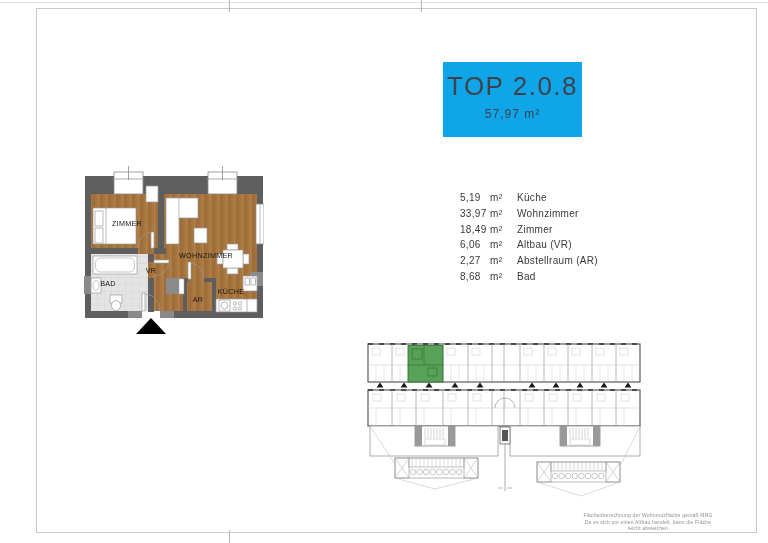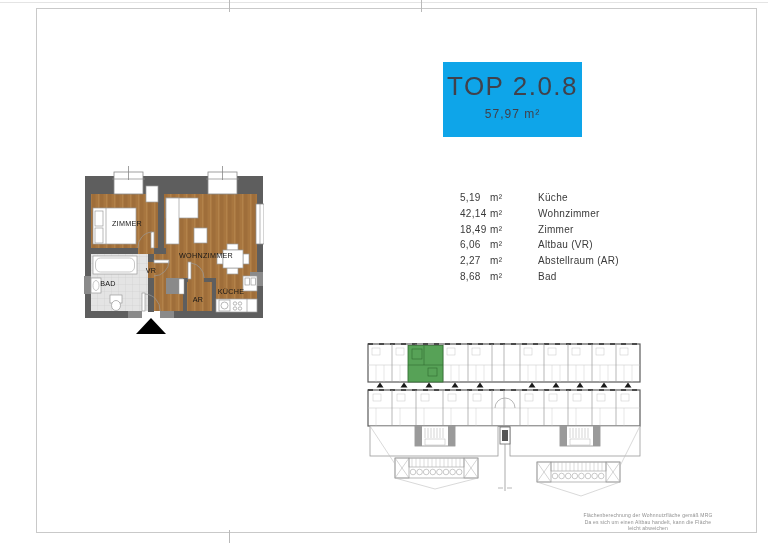--- a/index.html
+++ b/index.html
@@ -15,21 +15,21 @@
 
   .title-box{position:absolute;left:443px;top:62px;width:139px;height:75px;
              background:#0ea5e9;color:#41414b;text-align:center;}
   .title-box .t{font-size:26px;letter-spacing:1.5px;margin-top:9px;}
   .title-box .a{font-size:12px;letter-spacing:1px;margin-top:5px;}
 
   .room-list{position:absolute;left:448px;top:190px;font-size:10px;
              color:#3a3a3a;letter-spacing:.3px;margin-left:12px;}
   .room-row{display:flex;height:15.7px;align-items:center;}
   .room-row .v{width:30px;}
-  .room-row .u{width:48px;}
+  .room-row .u{width:27px;}
 
   .disclaimer{position:absolute;left:578px;top:512px;width:140px;text-align:center;
               font-size:5px;line-height:6.5px;color:#8f8f8f;letter-spacing:.2px;}
 
   svg text{font-family:"Liberation Sans",sans-serif;}
 </style>
 </head>
 <body>
 
 <div class="page">
@@ -45,21 +45,21 @@
     <div class="a">57,97 m²</div>
   </div>
 
   <div class="room-list">
     <div class="room-row">
       <span class="v">5,19</span>
       <span class="u">m²</span>
       <span class="n">Küche</span>
     </div>
     <div class="room-row">
-      <span class="v">42,14</span>
+      <span class="v">33,97</span>
       <span class="u">m²</span>
       <span class="n">Wohnzimmer</span>
     </div>
     <div class="room-row">
       <span class="v">18,49</span>
       <span class="u">m²</span>
       <span class="n">Zimmer</span>
     </div>
     <div class="room-row">
       <span class="v">6,06</span>

